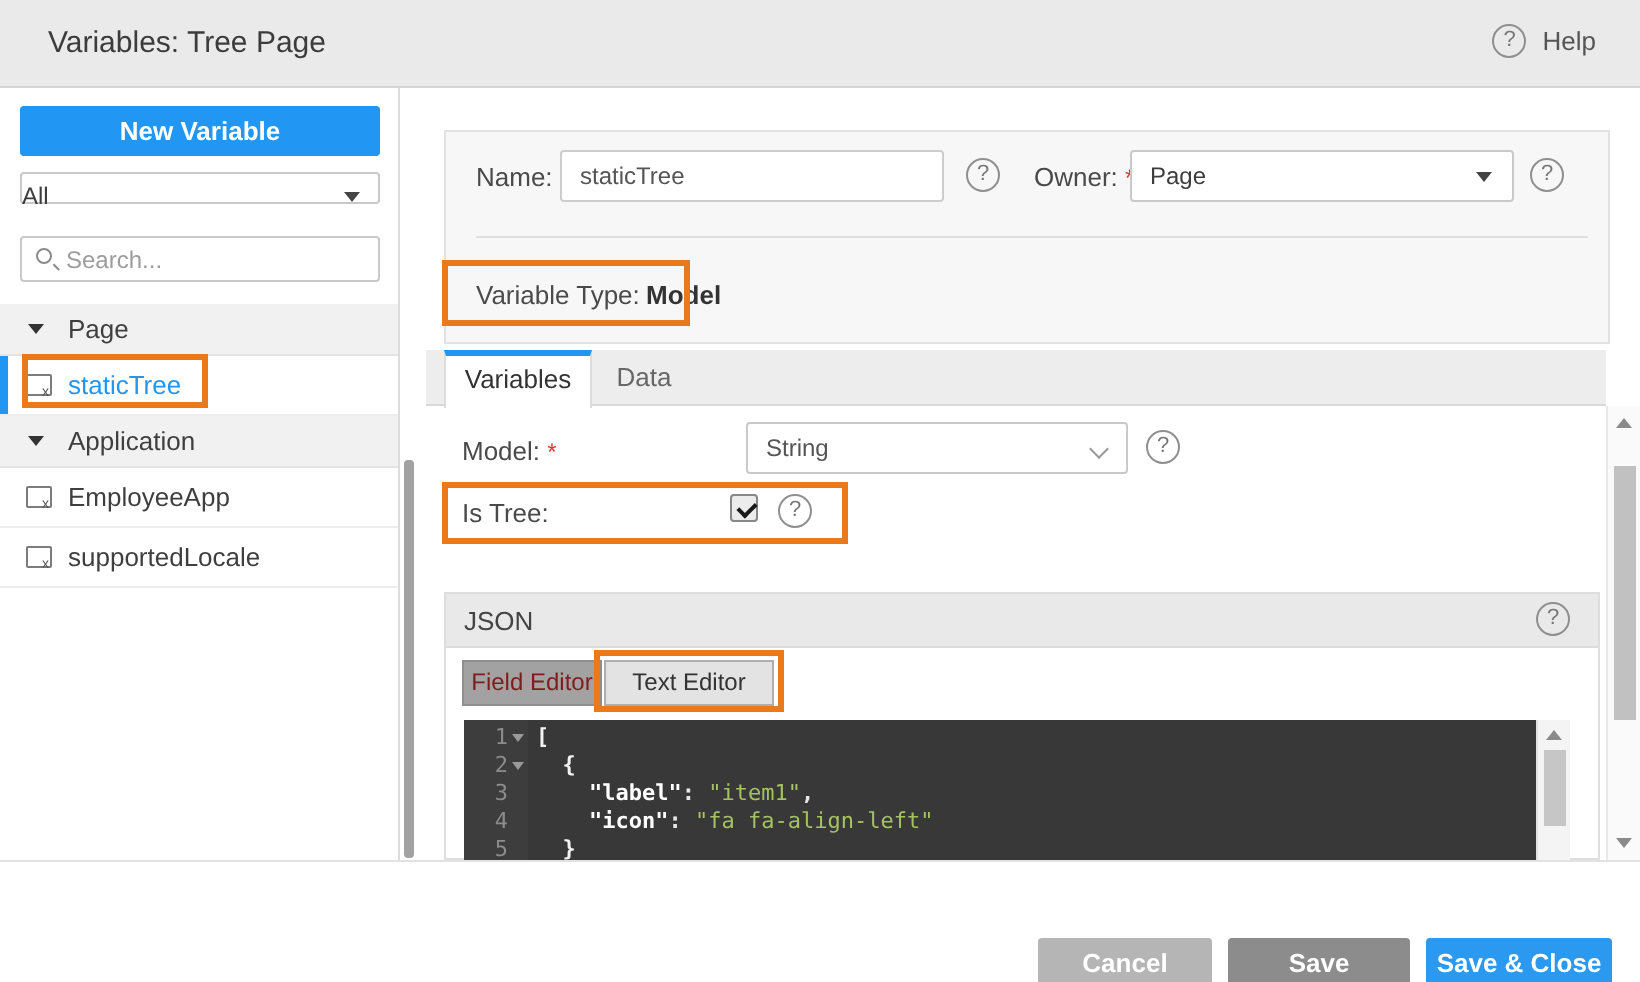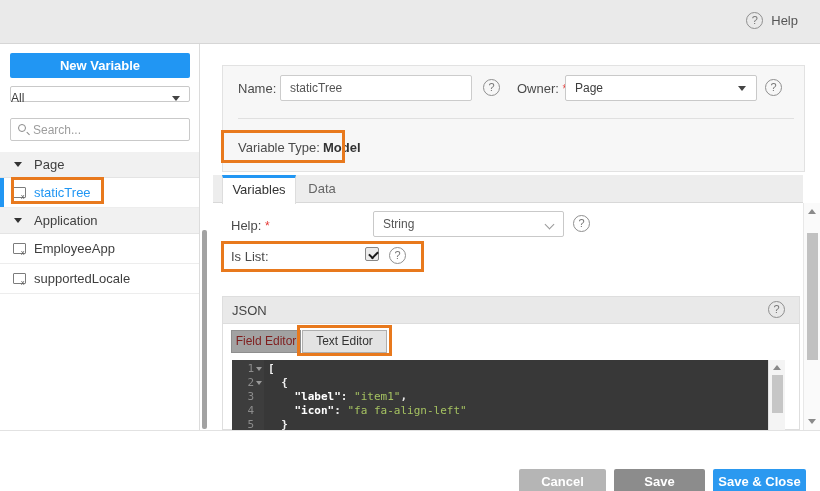--- a/index.html
+++ b/index.html
@@ -114,20 +114,21 @@
   .btn-cancel { left:519px; width:87px; background:#b5b5b5; }
   .btn-save { left:614px; width:91px; background:#8c8c8c; }
   .btn-saveclose { left:713px; width:93px; background:#2b99f0; }
 </style>
 </head>
 <body>
 
 <div id="page">
 
   <div class="abs hdr">
+    <div class="abs hdr-title">Variables: Tree Page</div>
     <div class="abs hdr-help">
       <span class="qmark">?</span>
       <span class="hdr-help-label">Help</span>
     </div>
   </div>
 
   <div class="abs sidebar">
     <div class="abs btn-new">New Variable</div>
     <div class="abs sel-box filter">
       <span>All</span>
@@ -181,29 +182,29 @@
     <span class="abs flabel" style="left:15px; top:74px;">Variable Type:</span>
     <span class="abs flabel" style="left:100px; top:74px; font-weight:bold; color:#333;">Model</span>
   </div>
 
   <div class="abs tabbar">
     <div class="tab tab-active">Variables</div>
     <div class="tab tab-plain">Data</div>
   </div>
 
   <span class="abs flabel" style="left:231px; top:218px;">
-    <span>Help:</span> <span class="req">*</span>
+    <span>Model:</span> <span class="req">*</span>
   </span>
   <div class="abs sel-box" style="left:373px; top:211px; width:191px; height:26px; line-height:24px; padding-left:9px; color:#555; cursor:pointer;">
     <span>String</span>
     <span class="chevron"></span>
   </div>
   <span class="abs qmark" style="left:573px; top:215px;">?</span>
 
-  <span class="abs flabel" style="left:231px; top:249px;">Is List:</span>
+  <span class="abs flabel" style="left:231px; top:249px;">Is Tree:</span>
   <span class="abs checkbox"></span>
   <span class="abs qmark" style="left:389px; top:247px;">?</span>
 
   <div class="abs jsonpanel">
     <div class="jsonhdr">
       <span class="jsonhdr-title">JSON</span>
       <span class="qmark">?</span>
     </div>
     <div class="togglebtn btn-field">Field Editor</div>
     <div class="togglebtn btn-text">Text Editor</div>

